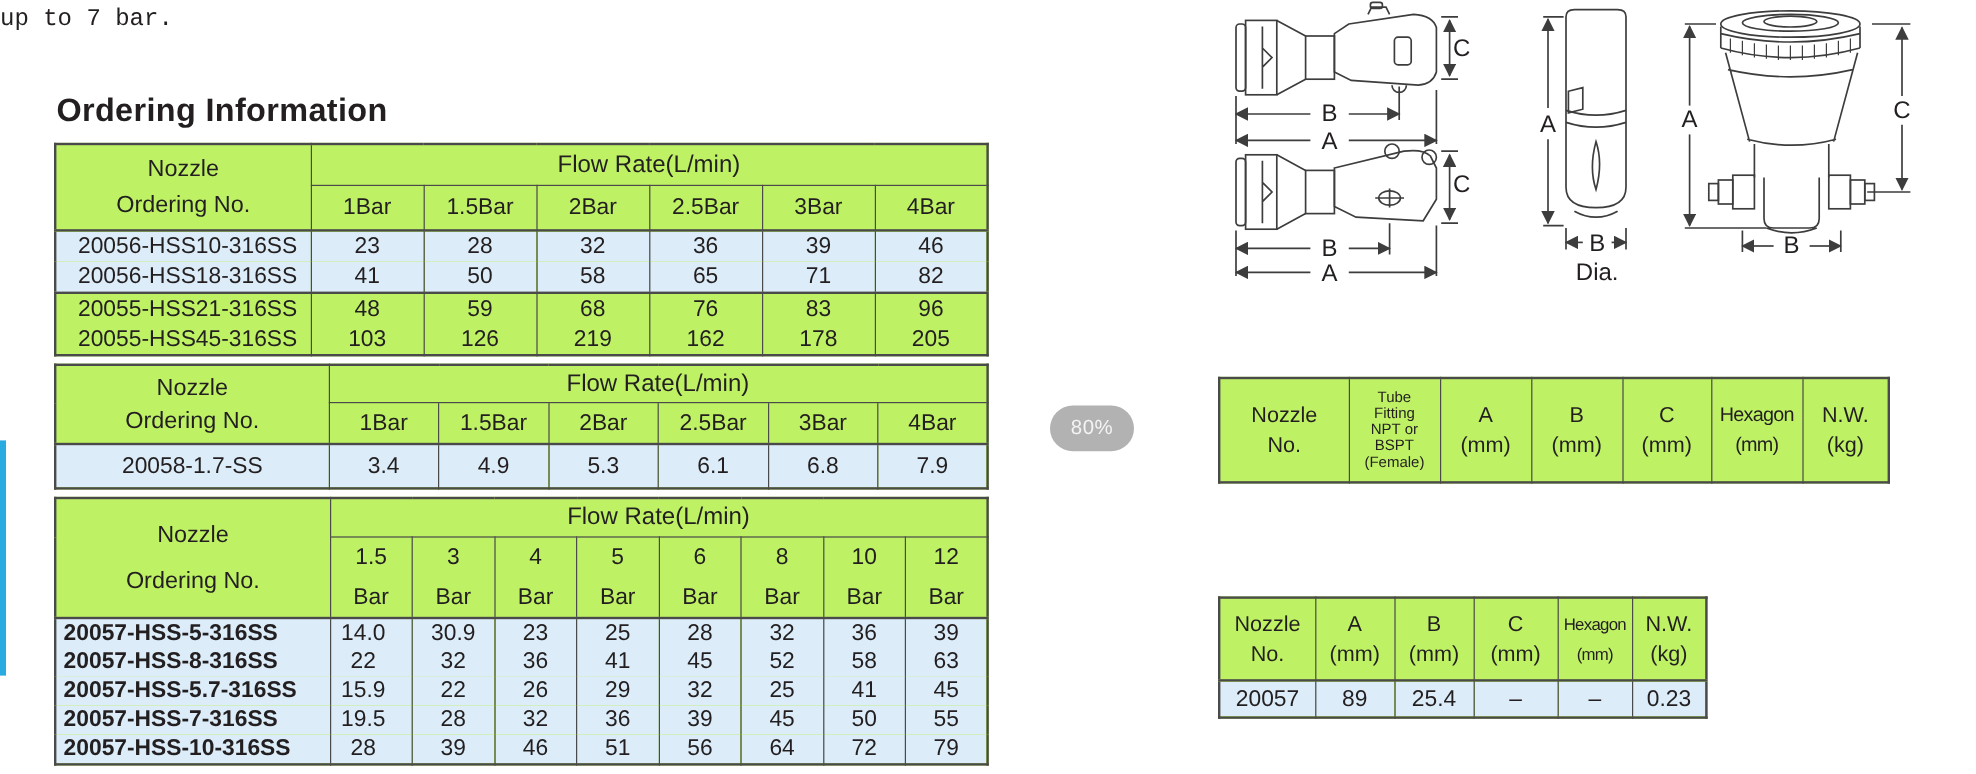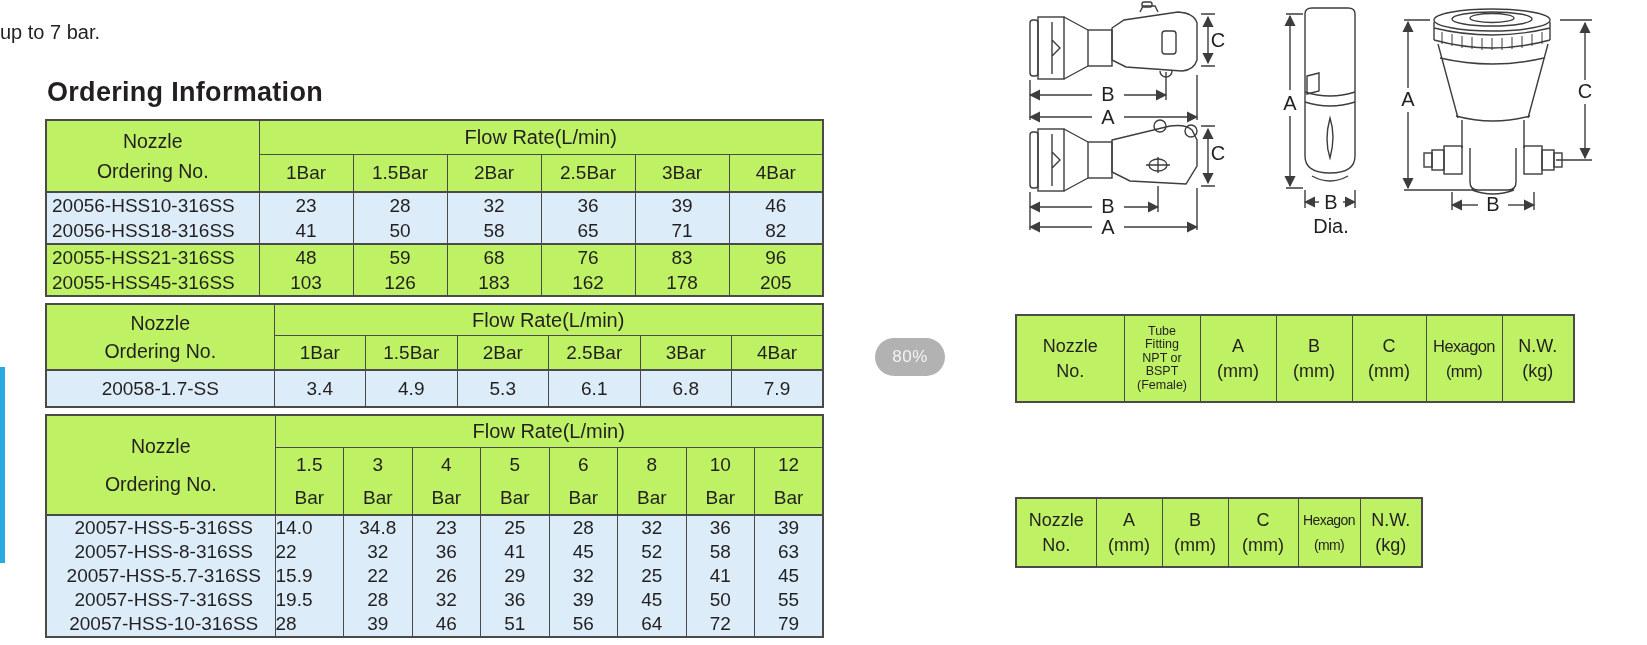--- a/index.html
+++ b/index.html
@@ -2,21 +2,21 @@
 <html style="--hl: #dcedf9; --border: #4a4a4a; --accent: #29abe2; --badge: #b2b2b2; --ink: #231f20;"><head>
 <meta charset="utf-8">
 <style>
   :root{
     --hl:#dcedf9; --border:#4a4a4a; --accent:#29abe2;
     --badge:#b2b2b2; --ink:#231f20;
   }
   html,body{margin:0;padding:0;background:#fff;}
   .page{position:relative;width:1647px;height:645px;background:#fff;overflow:hidden;
         font-family:"Liberation Sans",sans-serif;color:var(--ink);}
-  .top-note{position:absolute;left:0;top:21px;font-size:20px;}
+  .top-note{position:absolute;left:0;top:5px;font-size:20px;font-family:Liberation Mono, monospace;}
   .heading{position:absolute;left:42px;top:72px;margin:5px;font-size:27px;font-weight:bold;letter-spacing:.3px;}
   .accent-bar{position:absolute;left:0;top:367px;width:5px;height:196px;background:var(--accent);}
   .zoom-badge{position:absolute;left:875px;top:338px;width:70px;height:38px;border-radius:19px;
               background:var(--badge);display:flex;align-items:center;justify-content:center;}
   .zoom-badge span{font-size:17px;color:rgba(255,255,255,.85);letter-spacing:.5px;}
 
   table{position:absolute;border-collapse:collapse;table-layout:fixed;background:#bef264;
         border:2px solid var(--border);}
   th,td{border:1px solid var(--border);font-weight:normal;text-align:center;padding:0;
         overflow:hidden;white-space:nowrap;}
@@ -27,37 +27,37 @@
 
   .nzwrap{display:flex;flex-direction:column;justify-content:space-evenly;align-items:center;
           font-size:19.5px;line-height:22px;}
 
   
   .t1{left:45px;top:119px;width:779px;}
   .t1 .flow-h{height:33px;font-size:20px;}
   .t1 tr.press th{height:36px;font-size:19px;}
   .t1 td{height:25px;font-size:19px;}
   .t1 .nzwrap{height:66px;}
-  .t1 td:first-child{text-align:left;padding-left:5px;}
+  .t1 td:first-child{text-align:left;padding-left:18px;}
 
   
   .t2{left:45px;top:303px;width:779px;}
   .t2 .flow-h{height:30px;font-size:20px;}
   .t2 tr.press th{height:33px;font-size:19px;}
   .t2 td{height:35px;font-size:19px;}
   .t2 .nzwrap{height:60px;}
 
   
   .t3{left:45px;top:414px;width:779px;}
   .t3 .flow-h{height:31px;font-size:20px;}
   .t3 tr.press th{height:65px;font-size:19px;line-height:33px;}
   .t3 td{height:24px;font-size:19px;}
   .t3 .nzwrap{height:93px;}
-  .t3 td:first-child{text-align:center;padding-left:6px;}
-  .t3 td:nth-child(2){text-align:left;padding-right:13px;}
+  .t3 td:first-child{text-align:left;padding-left:6px;font-weight:bold;}
+  .t3 td:nth-child(2){text-align:center;padding-right:13px;}
 
   
   .t4{left:1015px;top:314px;width:558px;}
   .t4 th{height:85px;font-size:18px;line-height:25px;}
   .t4 th.small{font-size:12.5px;line-height:13.5px;margin-left:12px;}
   .t4 th.hex{font-size:16.5px;letter-spacing:-.6px;}
   .t4 td{height:29px;font-size:19px;}
 
   
   .t5{left:1015px;top:497px;width:406px;}
@@ -131,21 +131,21 @@
           <td>59</td>
           <td>68</td>
           <td>76</td>
           <td>83</td>
           <td>96</td>
         </tr>
         <tr>
           <td>20055-HSS45-316SS</td>
           <td>103</td>
           <td>126</td>
-          <td>183</td>
+          <td>219</td>
           <td>162</td>
           <td>178</td>
           <td>205</td>
         </tr>
       </tbody>
   </table>
 
   <table class="t2">
     <colgroup>
         <col style="width:228px">
@@ -214,21 +214,21 @@
         <th class="pre">10
 Bar</th>
         <th class="pre">12
 Bar</th>
       </tr>
     </thead>
     <tbody class="hl">
         <tr>
           <td>20057-HSS-5-316SS</td>
           <td>14.0</td>
-          <td>34.8</td>
+          <td>30.9</td>
           <td>23</td>
           <td>25</td>
           <td>28</td>
           <td>32</td>
           <td>36</td>
           <td>39</td>
         </tr>
         <tr>
           <td>20057-HSS-8-316SS</td>
           <td>22</td>
@@ -330,20 +330,28 @@
 (mm)</th>
         <th class="pre">C
 (mm)</th>
         <th class="pre hex">Hexagon
 (mm)</th>
         <th class="pre">N.W.
 (kg)</th>
       </tr>
     </thead>
     <tbody class="hl">
+        <tr>
+          <td>20057</td>
+          <td>89</td>
+          <td>25.4</td>
+          <td>–</td>
+          <td>–</td>
+          <td>0.23</td>
+        </tr>
       </tbody>
   </table>
 
   <svg class="diagrams" viewBox="0 0 620 245">
     <defs>
       <marker id="ar" viewBox="0 0 10 10" refX="9" refY="5" markerWidth="8" markerHeight="8" orient="auto-start-reverse">
         <path d="M0,0 L10,5 L0,10 z" fill="#3d3d3d"></path>
       </marker>
     </defs>
 

